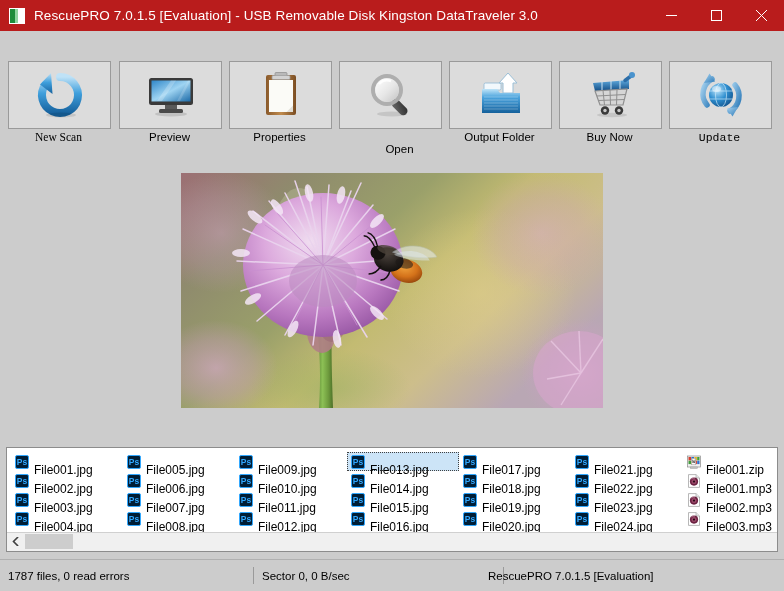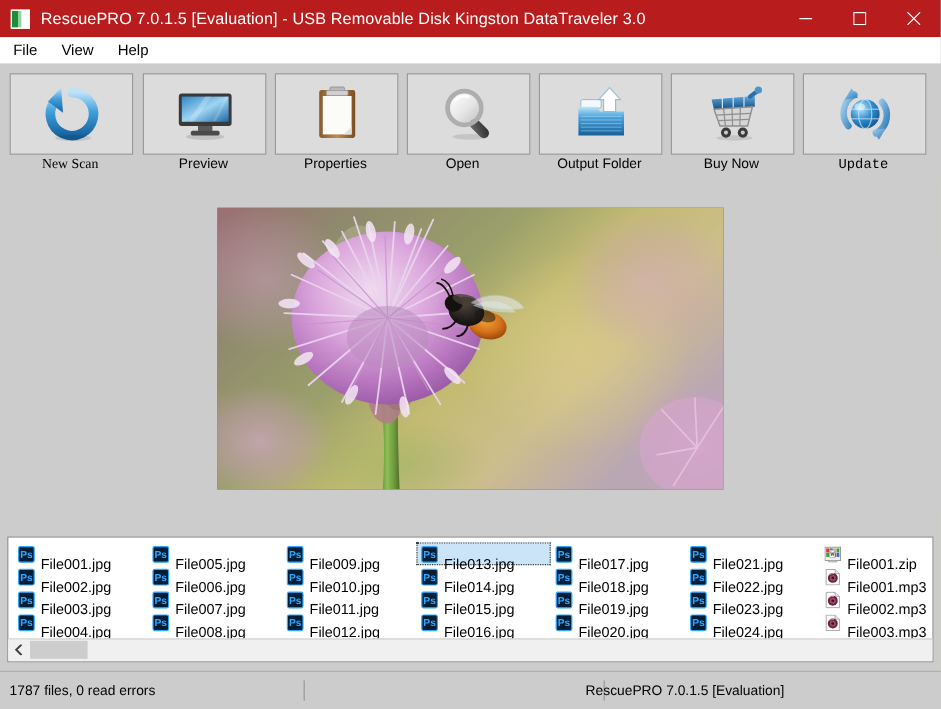--- a/index.html
+++ b/index.html
@@ -142,25 +142,20 @@
           </svg>
       </div>
       <div class="winbtn close">
         <svg width="11" height="11" viewBox="0 0 11 11">
             <path d="M0 0 L11 11 M11 0 L0 11" stroke="#fff" stroke-width="1"></path>
           </svg>
       </div>
     </div>
   </div>
 
-  <div class="menubar">
-    <div class="menuitem">File</div>
-    <div class="menuitem">View</div>
-    <div class="menuitem">Help</div>
-  </div>
 
   <div class="toolbar">
 
     <div class="tbtn" style="left:8px">
       <svg class="ticon" viewBox="0 0 52 52">
         <defs>
             <linearGradient id="gblue" x1="0" y1="0" x2="0" y2="1">
           <stop offset="0" stop-color="#bfe2f7"></stop>
               <stop offset="0.45" stop-color="#3f9fdc"></stop>
               <stop offset="1" stop-color="#17629e"></stop>
@@ -224,21 +219,21 @@
               <stop offset="1" stop-color="#2b2b2b"></stop>
         </linearGradient>
           </defs>
         <ellipse cx="27" cy="45" rx="15" ry="2.4" fill="#000" opacity=".10"></ellipse>
         <rect x="30" y="29" width="8.5" height="19" rx="4.2" transform="rotate(-45 34 38)" fill="url(#ghandle)"></rect>
         <circle cx="22" cy="21" r="14" fill="none" stroke="#aeaeae" stroke-width="4"></circle>
         <circle cx="22" cy="21" r="11.8" fill="url(#gglass)"></circle>
         <path d="M14 15 a11 11 0 0 1 12 -3" fill="none" stroke="#ffffff" stroke-width="2.4" opacity=".85"></path>
       </svg>
     </div>
-    <div class="tlabel" style="left:335px;">Open</div>
+    <div class="tlabel" style="left:349px;margin-top:12px;">Open</div>
 
     <div class="tbtn" style="left:449px">
       <svg class="ticon" viewBox="0 0 52 52">
         <defs>
             <linearGradient id="gfold" x1="0" y1="0" x2="0" y2="1">
           <stop offset="0" stop-color="#bfe4f8"></stop>
               <stop offset="0.35" stop-color="#4aa3dd"></stop>
               <stop offset="1" stop-color="#15619c"></stop>
         </linearGradient>
           </defs>
@@ -611,17 +606,18 @@
           <path d="M5.5 0.5 L1.5 4.5 L5.5 8.5" fill="none" stroke="#404040" stroke-width="1.6" stroke-linecap="square"></path>
         </svg>
       </div>
       <div class="sb-thumb"></div>
     </div>
   </div>
 
   <div class="statusbar">
     <div class="spane" style="left:8px">1787 files, 0 read errors</div>
     <div class="sdiv" style="left:253px"></div>
+    <div class="spane" style="left:262px">Sector 0, 0 B/sec</div>
     <div class="sdiv" style="left:503px"></div>
     <div class="spane" style="left:488px">RescuePRO 7.0.1.5 [Evaluation]</div>
   </div>
 
 </div>
 
 </body></html>

